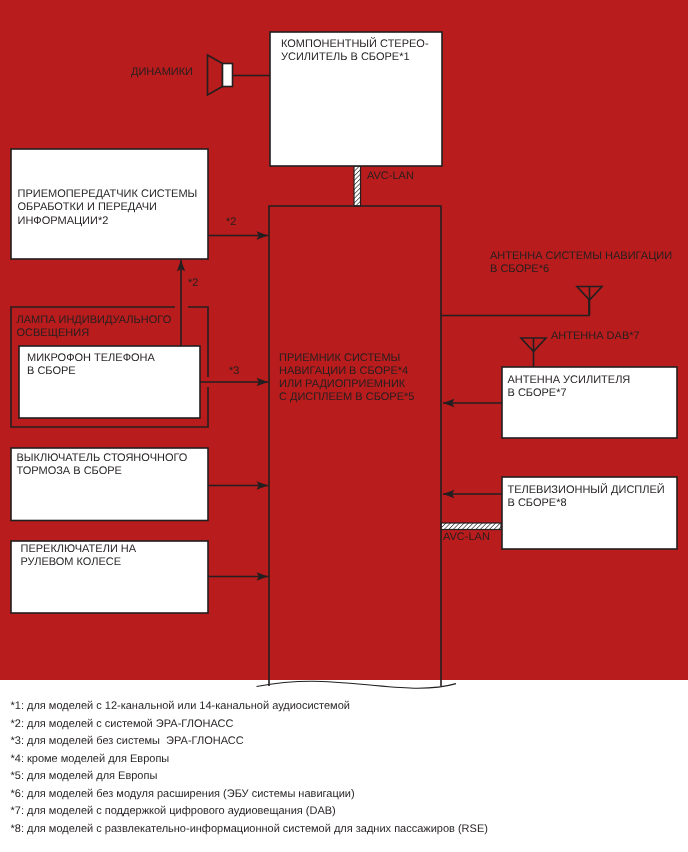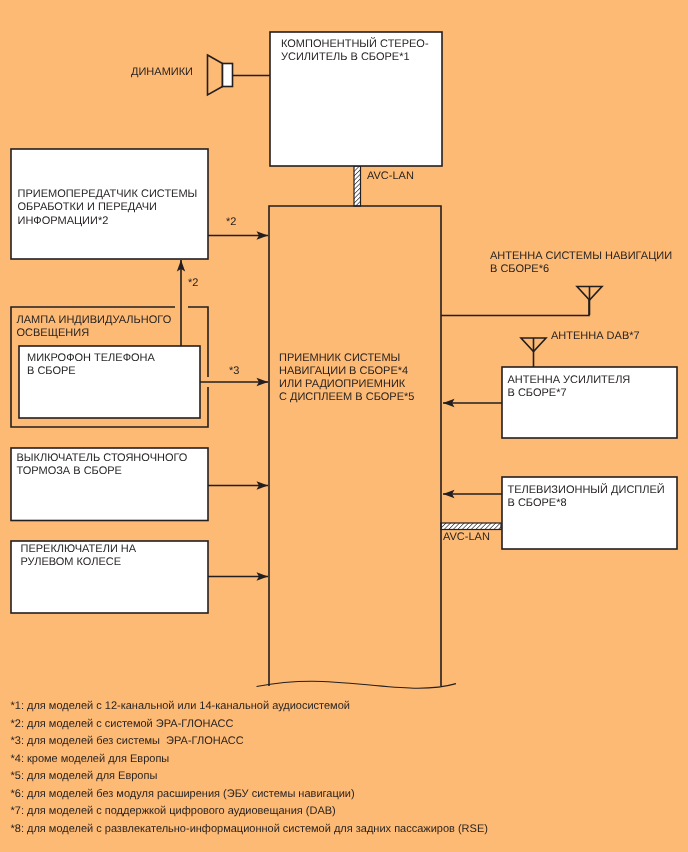--- a/index.html
+++ b/index.html
@@ -1,21 +1,21 @@
 <!DOCTYPE html>
 <html><head>
 <meta charset="utf-8">
 <title>Audio Visual System Diagram</title>
 <style>
   html,body{margin:0;padding:0;background:#ffffff;}
   body{width:688px;height:852px;overflow:hidden;
        font-family:"Liberation Sans",sans-serif;
        -webkit-font-smoothing:antialiased;
        text-rendering:geometricPrecision;}
-  #root{position:relative;width:688px;height:852px;background:#fdba74;}
+  #root{position:relative;width:688px;height:680px;background:#b91c1c;}
   svg#diagram{position:absolute;left:0;top:0;display:block;}
   .box{fill:#ffffff;stroke:#231f20;stroke-width:1.6;}
   .wire{stroke:#231f20;stroke-width:1.6;fill:none;}
   .wire-thin{stroke:#231f20;stroke-width:1.1;fill:none;}
   .head{fill:#231f20;stroke:none;}
   .txt{font-family:"Liberation Sans",sans-serif;font-size:11px;fill:#231f20;
        letter-spacing:0px;white-space:pre;}
   .note{font-family:"Liberation Sans",sans-serif;font-size:11px;fill:#231f20;
         white-space:pre;}
   .hatched{stroke:#231f20;stroke-width:1.2;}

